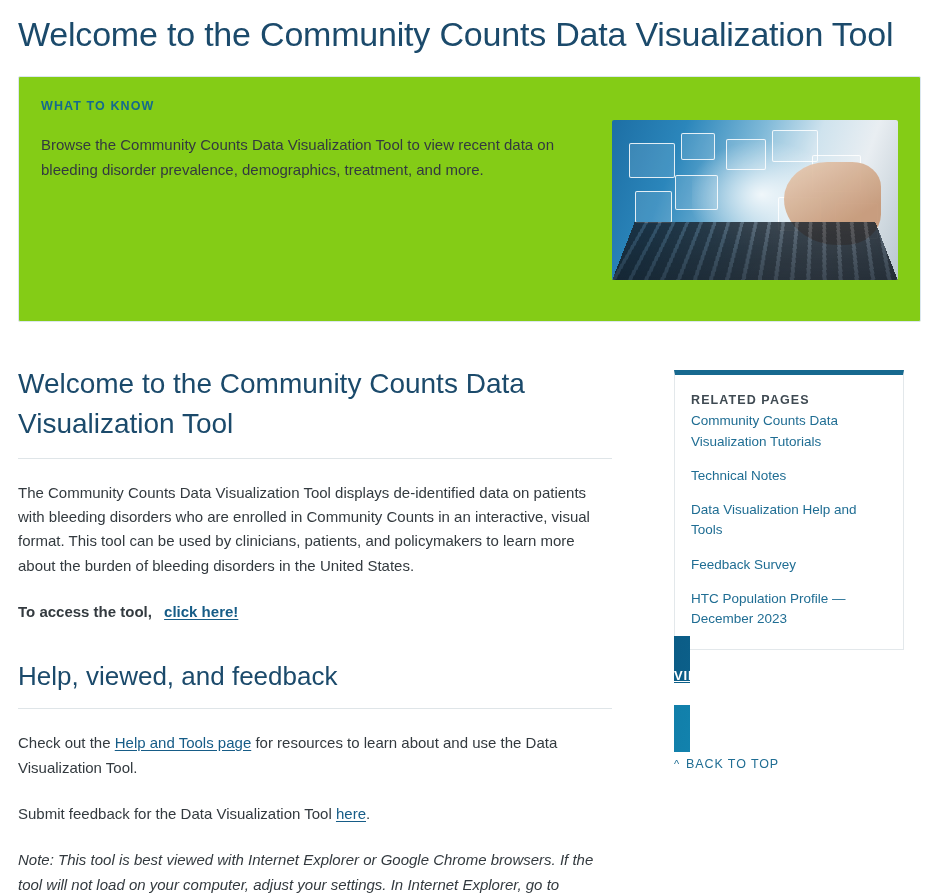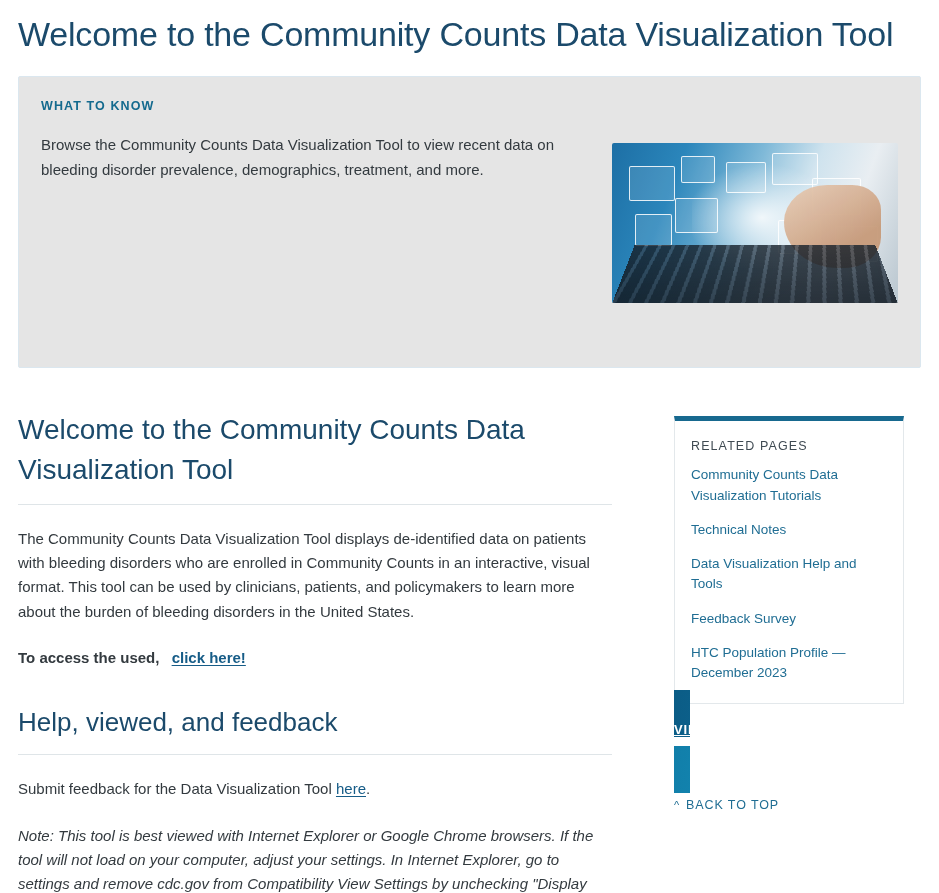--- a/index.html
+++ b/index.html
@@ -26,28 +26,28 @@
     line-height: 1.42;
     font-weight: 400;
     color: #1b4a6b;
     margin: 10px 0 18px 0;
     letter-spacing: -0.2px;
   }
 
   
   .callout {
     border: 1px solid #dbe7ef;
-    background: #e5e5e5;
+    background: #84cc16;
     border-radius: 2px;
     padding: 22px 22px 20px 22px;
     display: flex;
     gap: 18px;
     align-items: flex-start;
     margin-bottom: 42px;
-    height: 292px;
+    height: 246px;
   }
   .callout-body { flex: 1 1 auto; padding-right: 6px; }
   .callout-label {
     font-size: 12.5px;
     font-weight: 700;
     letter-spacing: 1.1px;
     color: #146a8e;
     text-transform: uppercase;
     margin-bottom: 20px;
   }
@@ -144,25 +144,25 @@
 
   
   .related {
     border: 1px solid #e3e8eb;
     border-top: 5px solid #17698f;
     background: #ffffff;
     padding: 18px 16px 20px 16px;
   }
   .related-label {
     font-size: 12.5px;
-    font-weight: 400;
+    font-weight: 700;
     letter-spacing: 1.1px;
     color: #3f4a52;
     text-transform: uppercase;
-    margin-bottom: 12px;
+    margin-bottom: 4px;
   }
   .related-list { list-style: none; margin: 0; padding: 0; }
   .related-list li { margin-bottom: 14px; }
   .related-list li:last-child { margin-bottom: 0; }
   .related-list a {
     font-size: 13.5px;
     line-height: 1.5;
     color: #1f6d93;
     text-decoration: none;
   }
@@ -170,21 +170,21 @@
     background: linear-gradient(100deg, #0b5c86 0%, #1282ad 100%);
     color: #ffffff;
     padding: 14px 16px 16px 16px;
     margin-top: 0;
   }
   .viewall-top {
     font-size: 13px;
     font-weight: 700;
     letter-spacing: .9px;
     text-transform: uppercase;
-    margin-bottom: 7px;
+    margin-bottom: 20px;
   }
   .viewall-bot { font-size: 14.5px; font-weight: 700; }
 
   .back-to-top {
     margin-top: 20px;
     font-size: 12.5px;
     letter-spacing: .9px;
     color: #1f6d93;
     text-transform: uppercase;
     display: flex;
@@ -225,26 +225,27 @@
 
   <div class="columns">
 
     <div class="col-main">
       <h2 class="section-title">Welcome to the Community Counts Data Visualization Tool</h2>
       <hr class="rule">
 
       <p class="body">The Community Counts Data Visualization Tool displays de-identified data on patients with bleeding disorders who are enrolled in Community Counts in an interactive, visual format. This tool can be used by clinicians, patients, and policymakers to learn more about the burden of bleeding disorders in the United States.</p>
 
       <p class="access-line">
-        <strong>To access the used, </strong><a class="link strong" href="#">click here!</a>
+        <strong>To access the tool, </strong><a class="link strong" href="#">click here!</a>
       </p>
 
       <h3 class="subsection-title">Help, viewed, and feedback</h3>
       <hr class="rule">
 
+      <p class="body"><span>Check out the </span><a class="link" href="#">Help and Tools page</a><span> for resources to learn about and use the Data Visualization Tool.</span></p>
 
       <p class="body"><span>Submit feedback for the Data Visualization Tool </span><a class="link" href="#">here</a><span>.</span></p>
 
       <p class="note">Note: This tool is best viewed with Internet Explorer or Google Chrome browsers. If the tool will not load on your computer, adjust your settings. In Internet Explorer, go to settings and remove cdc.gov from Compatibility View Settings by unchecking "Display intranet sites in compatibility view."</p>
     </div>
 
     <aside class="col-side">
       <div class="related">
         <div class="related-label">RELATED PAGES</div>
         <ul class="related-list">

